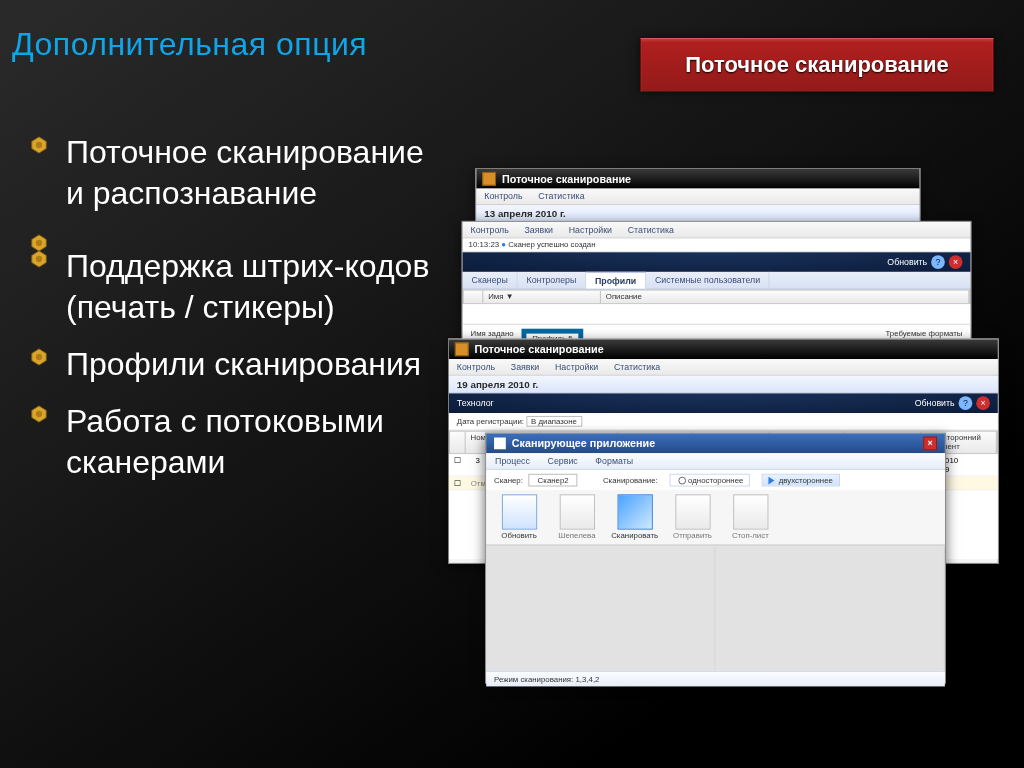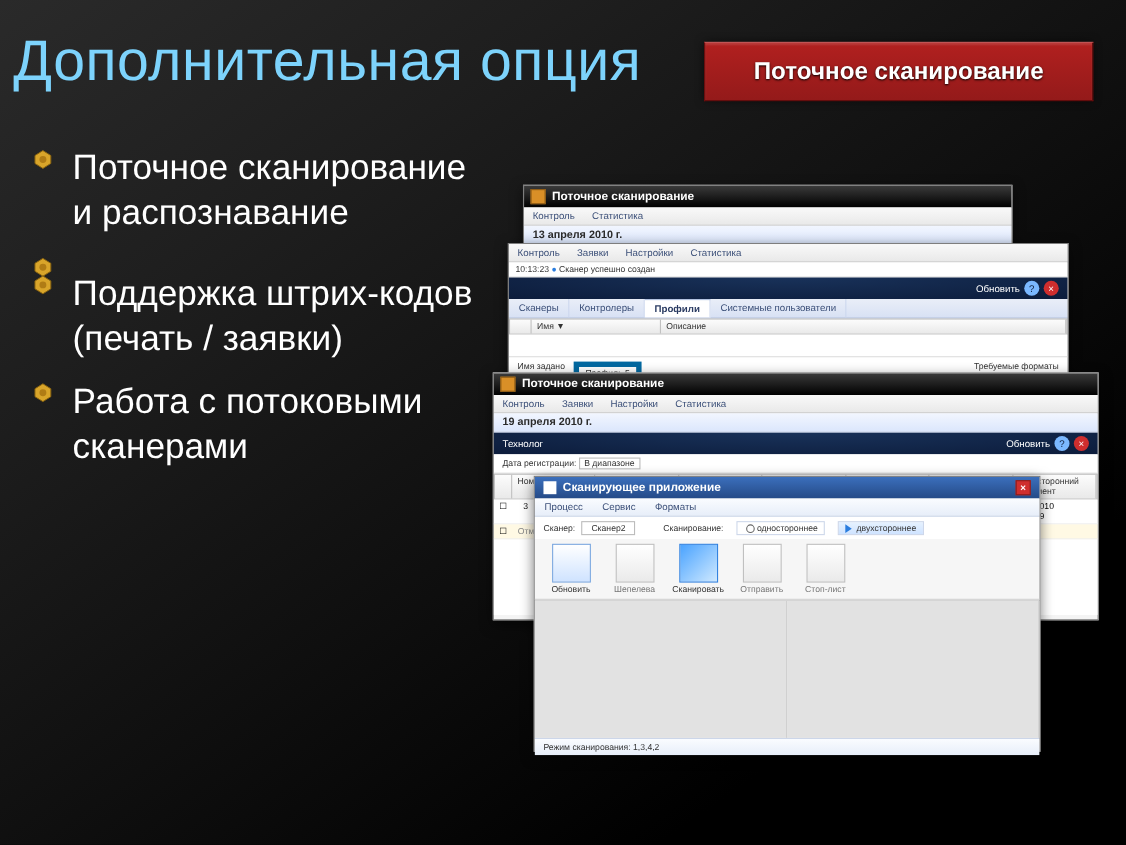--- a/index.html
+++ b/index.html
@@ -1,19 +1,19 @@
 <!DOCTYPE html>
 <html><head>
 <meta charset="utf-8">
 <style>
   * { margin:0; padding:0; box-sizing:border-box; }
   html,body { width:1024px; height:768px; background:#000; overflow:hidden; font-family:"Segoe UI",Tahoma,sans-serif; color:#fff; }
   body { background:linear-gradient(145deg,#2a2a2a 0%, #1e1e1e 25%, #0e0e0e 55%, #000 80%); position:relative; }
 
-  .title { position:absolute; left:12px; top:26px; font-size:52px; font-weight:400; color:#7dd3fc; letter-spacing:0.5px; }
+  .title { position:absolute; left:12px; top:26px; font-size:32px; font-weight:400; color:#0ea5e9; letter-spacing:0.5px; }
 
   .red-pill {
     position:absolute; right:30px; top:38px; width:354px; height:54px;
     background:linear-gradient(to bottom, #b1201f 0%, #941a1a 100%);
     border:1px solid #6c0d0d; border-top-color:#d25b5b;
     box-shadow:0 0 8px rgba(0,0,0,.6), inset 0 2px 2px rgba(255,255,255,.12);
     display:flex; align-items:center; justify-content:center;
     font-size:22px; font-weight:600; color:#fff; text-shadow:0 1px 2px #000;
   }
 
@@ -86,21 +86,27 @@
         <svg viewBox="0 0 20 20">
           <polygon points="10,1 18,6 18,14 10,19 2,14 2,6" fill="#d9a52a" stroke="#8a6410" stroke-width="1"></polygon>
           <circle cx="10" cy="10" r="3.5" fill="#b07c15"></circle>
         </svg>
       </span></li>
   <li><span class="bolt">
         <svg viewBox="0 0 20 20">
           <polygon points="10,1 18,6 18,14 10,19 2,14 2,6" fill="#d9a52a" stroke="#8a6410" stroke-width="1"></polygon>
           <circle cx="10" cy="10" r="3.5" fill="#b07c15"></circle>
         </svg>
-      </span><span>Поддержка штрих-кодов (печать / заявки)</span></li>
+      </span><span>Поддержка штрих-кодов (печать / стикеры)</span></li>
+  <li><span class="bolt">
+        <svg viewBox="0 0 20 20">
+          <polygon points="10,1 18,6 18,14 10,19 2,14 2,6" fill="#d9a52a" stroke="#8a6410" stroke-width="1"></polygon>
+          <circle cx="10" cy="10" r="3.5" fill="#b07c15"></circle>
+        </svg>
+      </span><span>Профили сканирования</span></li>
   <li><span class="bolt">
         <svg viewBox="0 0 20 20">
           <polygon points="10,1 18,6 18,14 10,19 2,14 2,6" fill="#d9a52a" stroke="#8a6410" stroke-width="1"></polygon>
           <circle cx="10" cy="10" r="3.5" fill="#b07c15"></circle>
         </svg>
       </span><span>Работа с потоковыми сканерами</span></li>
 </ul>
 
 <div class="stack">
 

